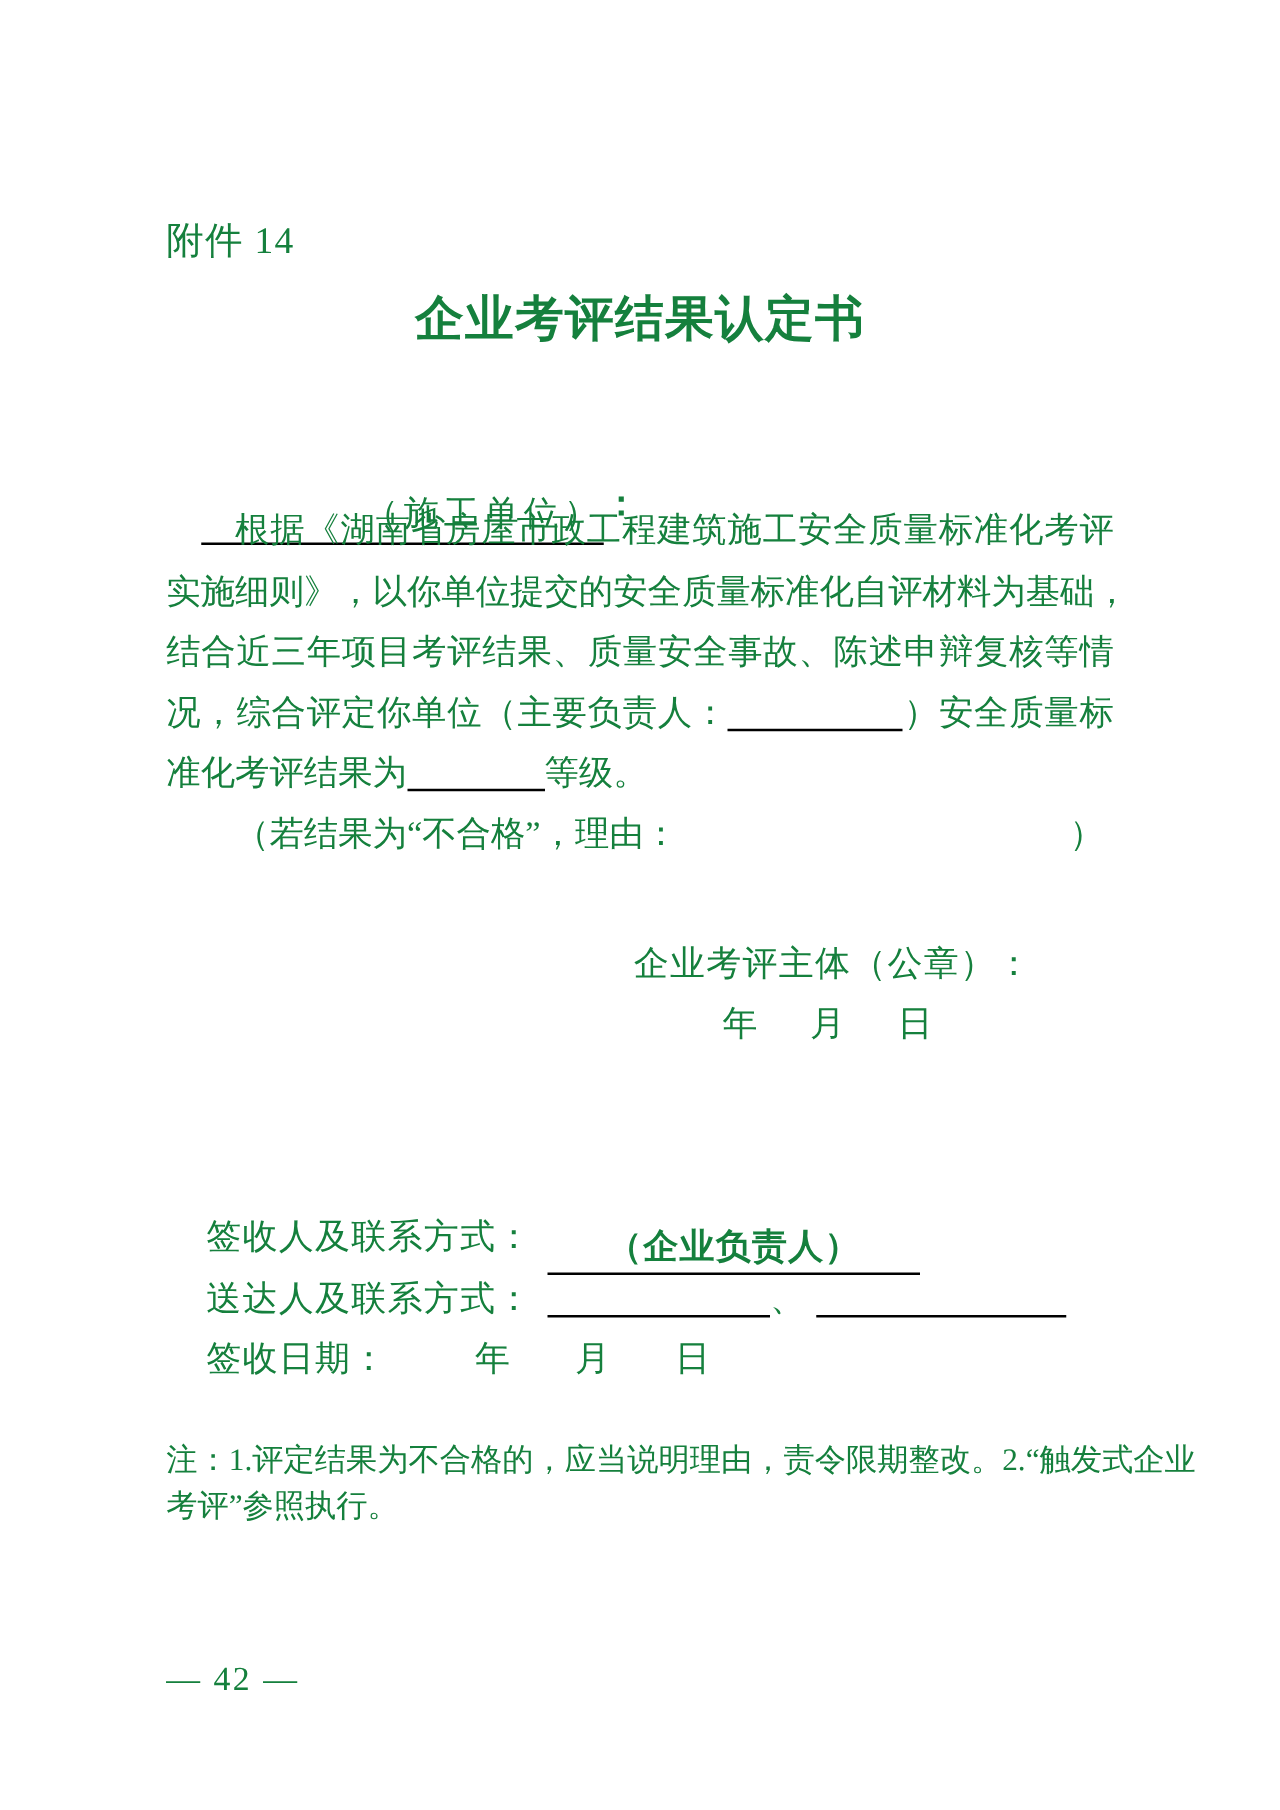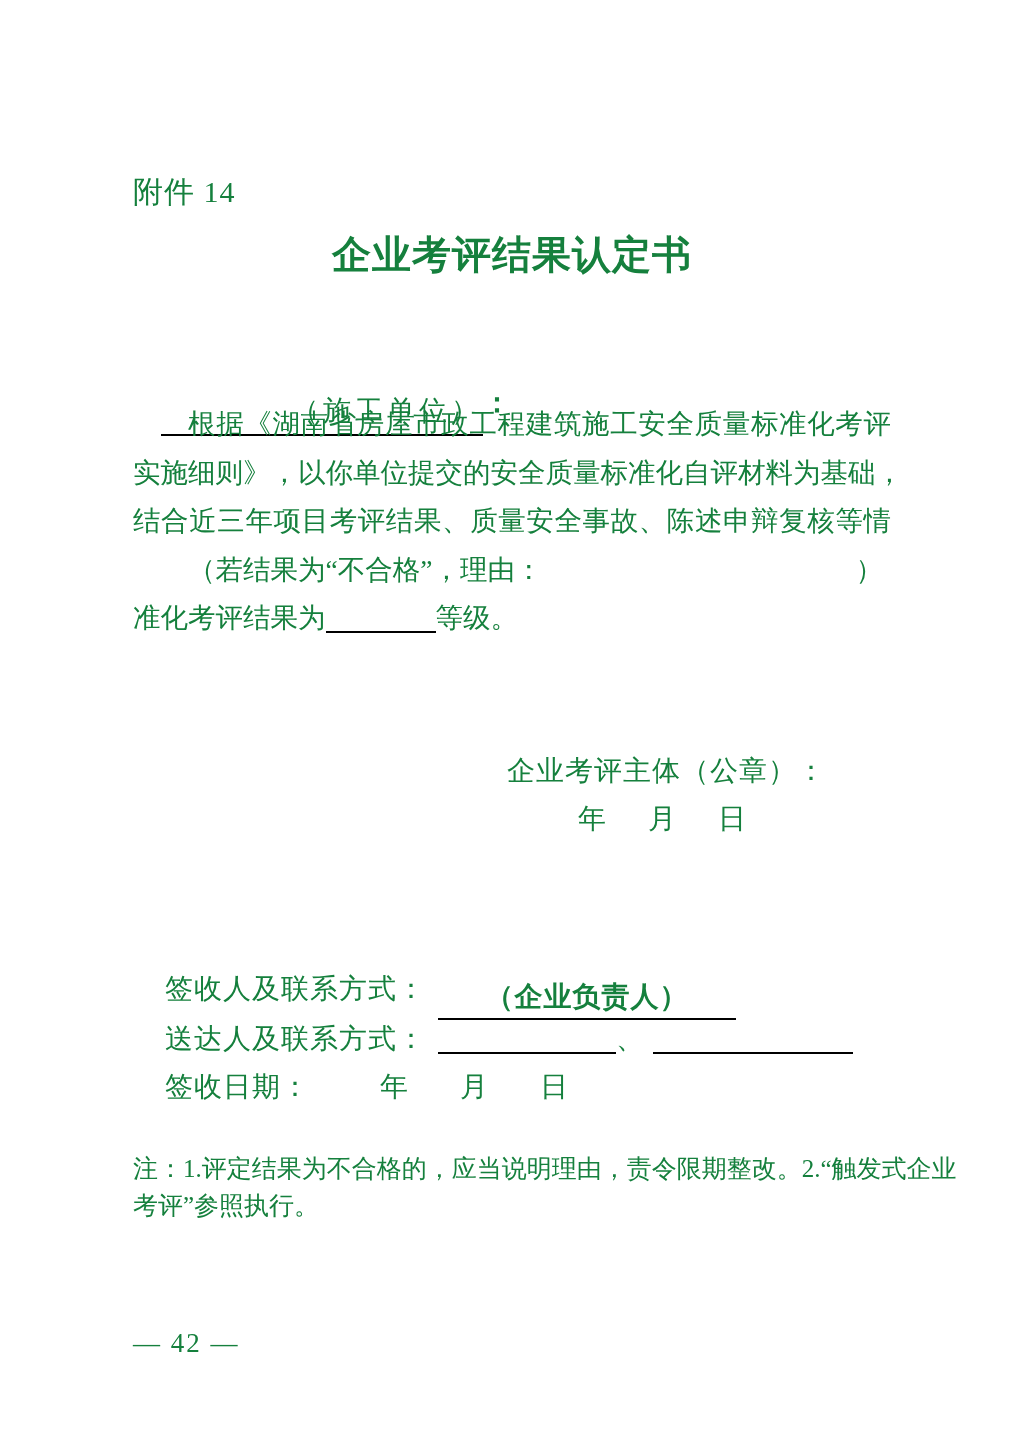--- a/index.html
+++ b/index.html
@@ -167,22 +167,23 @@
   <h1 class="doc-title">企业考评结果认定书</h1>
 
   <div class="addressee-line">
     <span class="addressee-blank">（施工单位）</span><span class="addressee-colon">：</span>
   </div>
 
   <div class="body-block">
     <span class="body-line indent">根据《湖南省房屋市政工程建筑施工安全质量标准化考评</span>
     <span class="body-line">实施细则》，以你单位提交的安全质量标准化自评材料为基础，</span>
     <span class="body-line">结合近三年项目考评结果、质量安全事故、陈述申辩复核等情</span>
+    <span class="body-line"><span>况，综合评定你单位（主要负责人：</span><span class="blank blank-resp"></span><span>）安全质量标</span></span>
+    <span class="body-line no-justify"><span>准化考评结果为</span><span class="blank blank-grade"></span><span>等级。</span></span>
     <span class="body-line no-justify reason-line"><span>（若结果为“不合格”，理由：</span><span class="reason-close">）</span></span>
-    <span class="body-line no-justify"><span>准化考评结果为</span><span class="blank blank-grade"></span><span>等级。</span></span>
   </div>
 
   <div class="seal-line">企业考评主体（公章）：</div>
   <div class="seal-date-line">年　月　日</div>
 
   <div class="receipt-line r1">
     <span>签收人及联系方式：</span><span class="receiver-blank">（企业负责人）</span>
   </div>
   <div class="receipt-line r2">
     <span>送达人及联系方式：</span><span class="blank deliverer-blank1"></span><span>、</span><span class="blank deliverer-blank2"></span>

